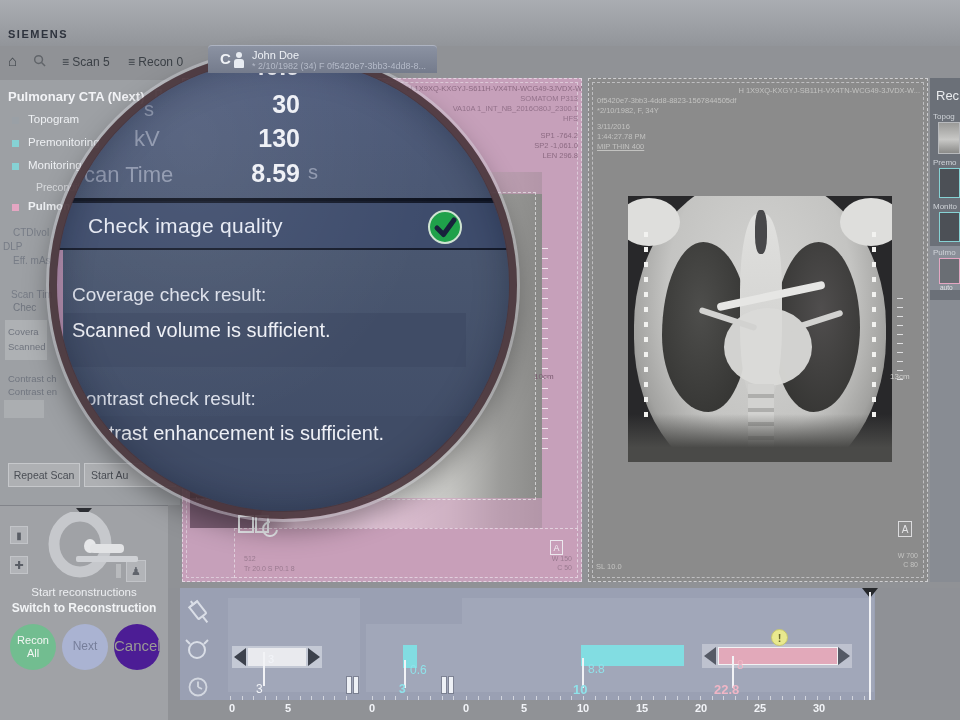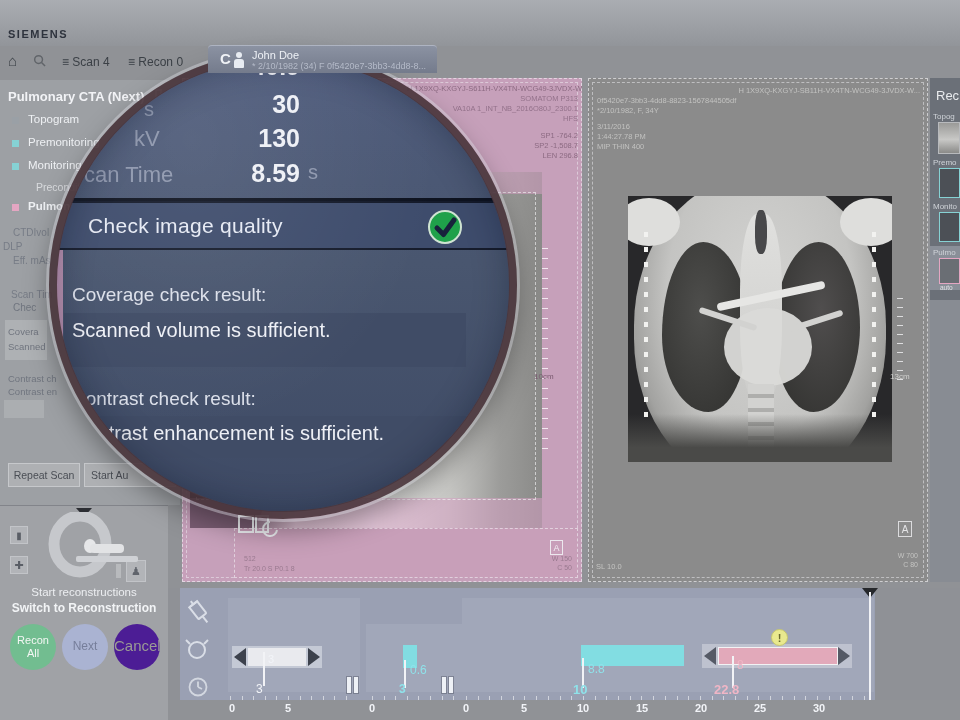--- a/index.html
+++ b/index.html
@@ -57,21 +57,21 @@
 
   <div class="abs topband"></div>
   <div class="txt brand">SIEMENS</div>
   <div class="txt tool" style="left:8px;top:52px;font-size:15px;">⌂</div>
   <div class="txt tool" style="left:33px;top:54px;opacity:.55;">
     <svg width="13" height="13" viewBox="0 0 14 14">
         <circle cx="6" cy="6" r="4.2" fill="none" stroke="#3b4046" stroke-width="1.6"></circle>
         <line x1="9.2" y1="9.2" x2="13" y2="13" stroke="#3b4046" stroke-width="1.6"></line>
       </svg>
   </div>
-  <div class="txt tool" style="left:62px;top:55px;"><span>≡</span>&nbsp;<span>Scan 4</span></div>
+  <div class="txt tool" style="left:62px;top:55px;"><span>≡</span>&nbsp;<span>Scan 5</span></div>
   <div class="txt tool" style="left:128px;top:55px;"><span>≡</span>&nbsp;<span>Recon 0</span></div>
 
   <div class="abs sidebar"></div>
   <div class="txt" style="left:8px;top:89px;color:#f2f3f6;font-size:13px;font-weight:bold;">Pulmonary CTA (Next)</div>
   <div class="abs" style="left:152px;top:88px;width:13px;height:15px;opacity:.7;">
     <svg width="13" height="15" viewBox="0 0 13 15">
         <rect x="4" y="2" width="5" height="8" fill="none" stroke="#e8eaee" stroke-width="1.4"></rect>
         <line x1="6.5" y1="10" x2="6.5" y2="14" stroke="#e8eaee" stroke-width="1.4"></line>
         <line x1="3" y1="2" x2="10" y2="2" stroke="#e8eaee" stroke-width="1.4"></line>
       </svg>
@@ -125,21 +125,21 @@
 
   <div class="abs cpanel"></div>
   <div class="abs dashed" style="left:182px;top:78px;width:400px;height:504px;"></div>
   <div class="abs" style="left:186px;top:82px;width:392px;height:496px;border:1px dashed rgba(242,242,246,.5);"></div>
   <div class="abs" style="left:185px;top:80px;width:21px;height:13px;border:1px solid #d8dadd;background:linear-gradient(120deg,#5f937e,#93b09c);"></div>
   <div class="ovl" style="left:582px;top:84px;transform:translateX(-100%);color:#8c6a82;">H   1X9XQ-KXGYJ-S611H-VX4TN-WCG49-3JVDX-W</div>
   <div class="ovl" style="left:578px;top:94px;transform:translateX(-100%);color:#93718a;">SOMATOM P313</div>
   <div class="ovl" style="left:578px;top:104px;transform:translateX(-100%);color:#93718a;">VA10A 1_INT_NB_2016O80J_2300.1</div>
   <div class="ovl" style="left:578px;top:114px;transform:translateX(-100%);color:#93718a;">HFS</div>
   <div class="ovl" style="left:578px;top:131px;transform:translateX(-100%);color:#8c6a82;">SP1 -764.2</div>
-  <div class="ovl" style="left:578px;top:141px;transform:translateX(-100%);color:#8c6a82;">SP2 -1,508.7</div>
+  <div class="ovl" style="left:578px;top:141px;transform:translateX(-100%);color:#8c6a82;">SP2 -1,061.0</div>
   <div class="ovl" style="left:578px;top:151px;transform:translateX(-100%);color:#8c6a82;">LEN 296.8</div>
 
   <div class="abs" style="left:190px;top:172px;width:352px;height:356px;overflow:hidden;background:linear-gradient(90deg,#0d0d12 0 14%,#3a3a3c 17%,#e6e6e4 30%,#ececea 52%,#c6c6c3 74%,#9c9c9a 88%,#8a8a88 100%);">
     <div class="abs" style="left:-60px;top:-30px;width:160px;height:420px;border-radius:50%;background:#0b0b10;"></div>
     <div class="abs" style="left:0;top:0;width:352px;height:22px;background:rgba(214,160,194,.55);"></div>
     <div class="abs" style="left:0;top:326px;width:352px;height:30px;background:rgba(214,160,194,.55);"></div>
     <div class="abs" style="left:6px;top:20px;width:340px;height:308px;border:1px dashed rgba(250,250,252,.6);"></div>
   </div>
   <div class="abs" style="left:542px;top:248px;width:6px;height:210px;background:repeating-linear-gradient(180deg,rgba(250,245,250,.85) 0 1px,transparent 1px 10px);"></div>
   <div class="ovl" style="left:534px;top:372px;color:#7a5a70;font-size:8px;">10cm</div>
@@ -159,21 +159,21 @@
   <div class="ovl" style="left:572px;top:564px;transform:translateX(-100%);color:#9a7a90;font-size:7px;">C 50</div>
 
   <div class="abs rpanel"></div>
   <div class="abs dashed" style="left:588px;top:78px;width:340px;height:504px;"></div>
   <div class="abs" style="left:592px;top:82px;width:332px;height:496px;border:1px dashed rgba(242,242,246,.5);"></div>
   <div class="ovl" style="left:920px;top:86px;transform:translateX(-100%);color:#c2c2c0;">H   1X9XQ-KXGYJ-SB11H-VX4TN-WCG49-3JVDX-W...</div>
   <div class="ovl" style="left:597px;top:96px;color:#c2c2c0;">0f5420e7-3bb3-4dd8-8823-1567844505df</div>
   <div class="ovl" style="left:597px;top:106px;color:#c2c2c0;">*2/10/1982, F, 34Y</div>
   <div class="ovl" style="left:597px;top:122px;color:#c2c2c0;">3/11/2016</div>
   <div class="ovl" style="left:597px;top:132px;color:#c2c2c0;">1:44:27.78 PM</div>
-  <div class="ovl" style="left:597px;top:142px;color:#c2c2c0;">MIP THIN 400</div>
+  <div class="ovl" style="left:597px;top:142px;color:#c2c2c0;text-decoration:underline;">MIP THIN 400</div>
 
   <div class="abs" style="left:628px;top:196px;width:264px;height:266px;overflow:hidden;background:#28282a;">
     <div class="abs" style="left:6px;top:-20px;width:252px;height:312px;border-radius:48%;background:radial-gradient(ellipse at 50% 38%,#d4d4d2 0%,#c4c4c2 52%,#a2a2a0 72%,#6e6e6c 85%,#3c3c3a 97%);"></div>
     <div class="abs" style="left:-10px;top:2px;width:62px;height:48px;border-radius:50%;background:#dededc;"></div>
     <div class="abs" style="left:212px;top:2px;width:62px;height:48px;border-radius:50%;background:#dededc;"></div>
     <div class="abs" style="left:34px;top:46px;width:86px;height:170px;border-radius:48% 52% 46% 54%/55% 50% 50% 45%;background:radial-gradient(ellipse at 45% 40%,#4e4e4c,#353533 80%);"></div>
     <div class="abs" style="left:146px;top:46px;width:86px;height:170px;border-radius:52% 48% 54% 46%/55% 50% 50% 45%;background:radial-gradient(ellipse at 55% 40%,#504e4e,#353533 80%);"></div>
     <div class="abs" style="left:112px;top:18px;width:42px;height:190px;border-radius:40%;background:linear-gradient(#e0e0de,#ccccca);"></div>
     <div class="abs" style="left:127px;top:14px;width:12px;height:44px;border-radius:40%;background:#48484a;"></div>
     <div class="abs" style="left:96px;top:112px;width:88px;height:78px;border-radius:50%;background:#dadad8;opacity:.95;"></div>

